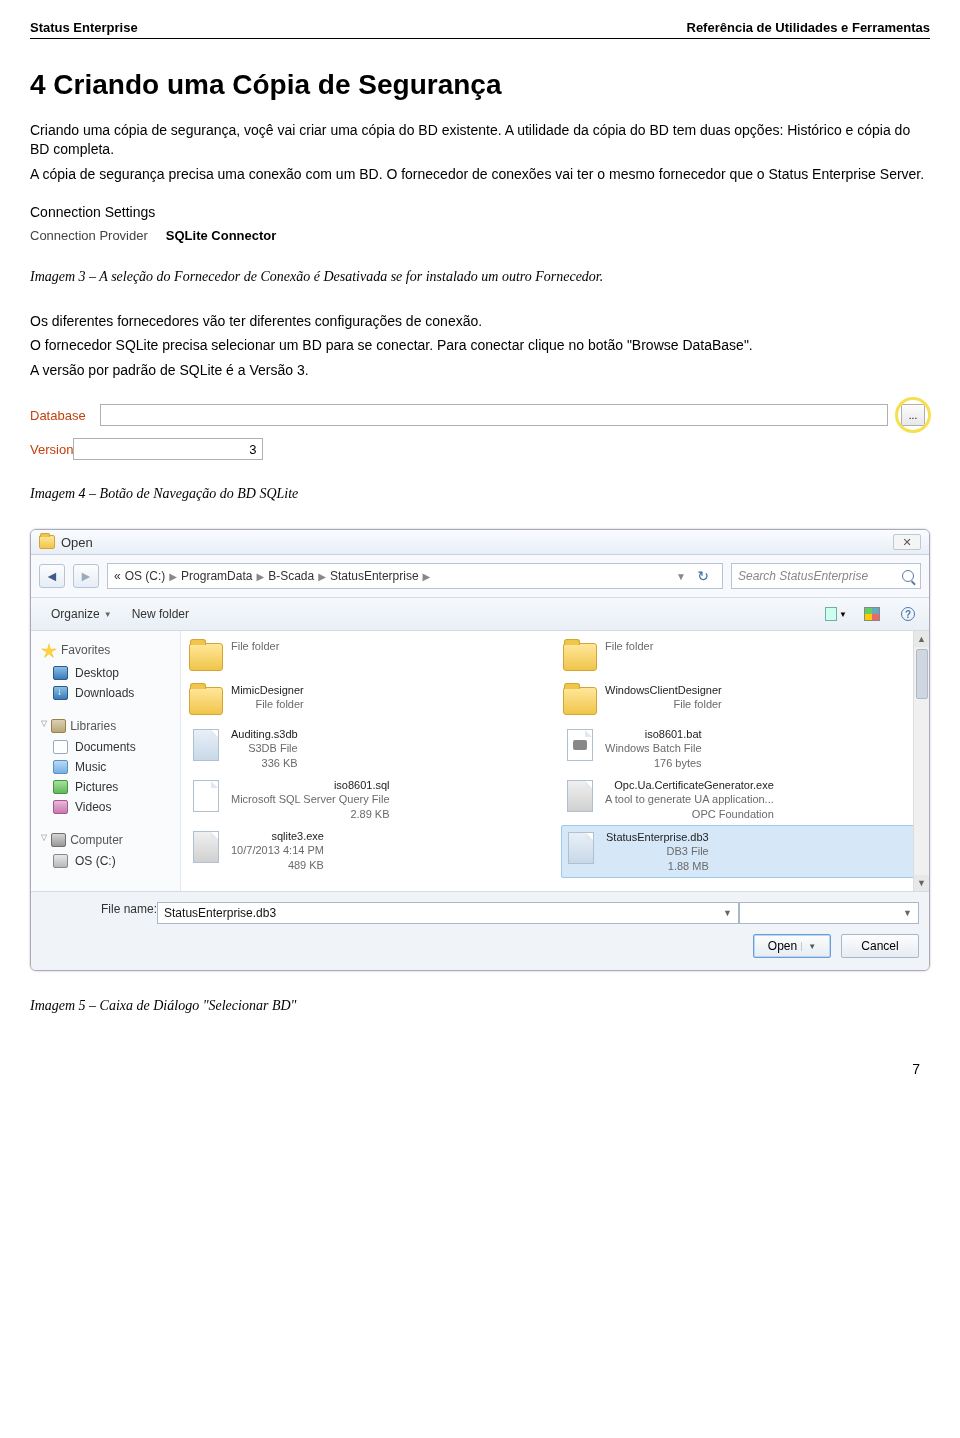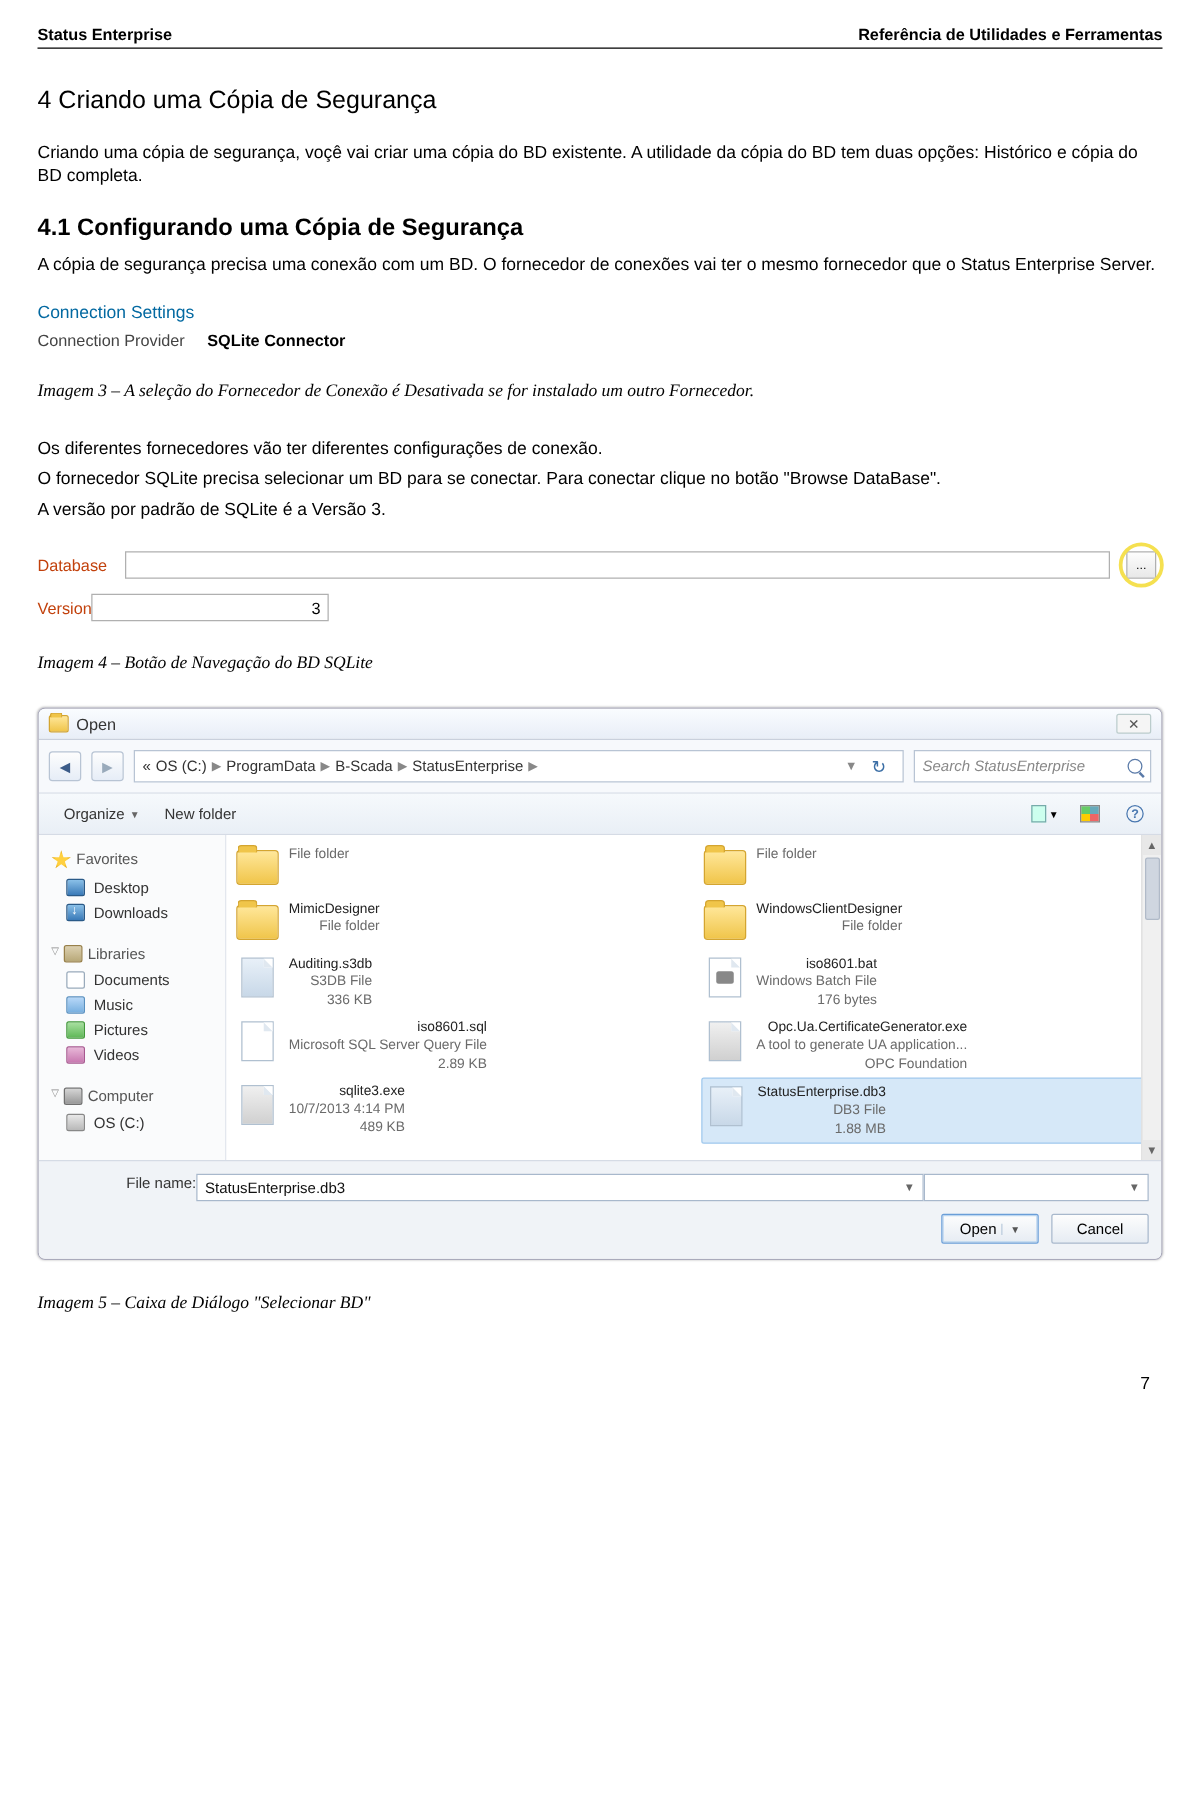--- a/index.html
+++ b/index.html
@@ -1,25 +1,25 @@
 <!DOCTYPE html>
 <html><head>
 <meta charset="utf-8">
 <style>
   * { box-sizing: border-box; margin: 0; padding: 0; }
   body { font-family: Arial, sans-serif; width: 960px; background: #fff; color: #000; }
   .page { padding: 20px 30px 10px 30px; }
   .top-header { display: flex; justify-content: space-between; font-weight: bold; font-size: 13px; padding-bottom: 3px; border-bottom: 1.5px solid #000; }
   .content { padding-top: 30px; }
-  h1 { font-size: 20px; font-weight: normal; margin-bottom: 20px; }
+  h1 { font-size: 28px; font-weight: bold; margin-bottom: 20px; }
   h2 { font-size: 19px; font-weight: bold; margin: 22px 0 8px; }
   p { font-size: 14px; line-height: 1.35; margin-bottom: 6px; }
   .italic-caption { font-style: italic; font-size: 14px; margin: 25px 0; font-family: Liberation Serif, serif; }
   .panel-connection { margin: 20px 0 10px; font-family: "Segoe UI", sans-serif; }
-  .panel-connection .pc-title { font-size: 14px; color: #0369a1; margin-bottom: 8px; }
+  .panel-connection .pc-title { font-size: 14px; color: #000000; margin-bottom: 8px; }
   .panel-connection .pc-row { display: flex; gap: 18px; font-size: 13px; }
   .panel-connection .pc-label { color: #444; }
   .panel-connection .pc-value { font-weight: bold; }
   .sqlite-config { margin: 20px 0; font-family: "Segoe UI", sans-serif; }
   .sqlite-config .sc-title { font-size: 14px; color: #333; margin-bottom: 10px; }
   .sc-row { display: flex; align-items: center; margin-bottom: 8px; }
   .sc-label { font-size: 13px; color: #c2410c; width: 70px; }
   .sc-input { flex: 1; height: 22px; border: 1px solid #b0b0b0; background: #fff; font-size: 13px; padding: 0 6px; text-align: right; }
   .browse-wrap { position: relative; width: 34px; height: 30px; display: flex; align-items: center; justify-content: center; margin-left: 8px; }
   .browse-circle { position: absolute; width: 36px; height: 36px; border: 3px solid #f5e050; border-radius: 50%; pointer-events: none; }
@@ -104,21 +104,20 @@
 
 <div class="page">
   <div class="top-header">
     <span>Status Enterprise</span>
     <span>Referência de Utilidades e Ferramentas</span>
   </div>
 
   <div class="content">
     <h1>4   Criando uma Cópia de Segurança</h1>
     <p>Criando uma cópia de segurança, voçê vai criar uma cópia do BD existente. A utilidade da cópia do BD tem duas opções: Histórico e cópia do BD completa.</p>
-    <h2>4.1   Configurando uma Cópia de Segurança</h2>
     <p>A cópia de segurança precisa uma conexão com um BD. O fornecedor de conexões vai ter o mesmo fornecedor que o Status Enterprise Server.</p>
 
     <div class="panel-connection">
       <div class="pc-title">Connection Settings</div>
       <div class="pc-row">
         <span class="pc-label">Connection Provider</span>
         <span class="pc-value">SQLite Connector</span>
       </div>
     </div>
 

